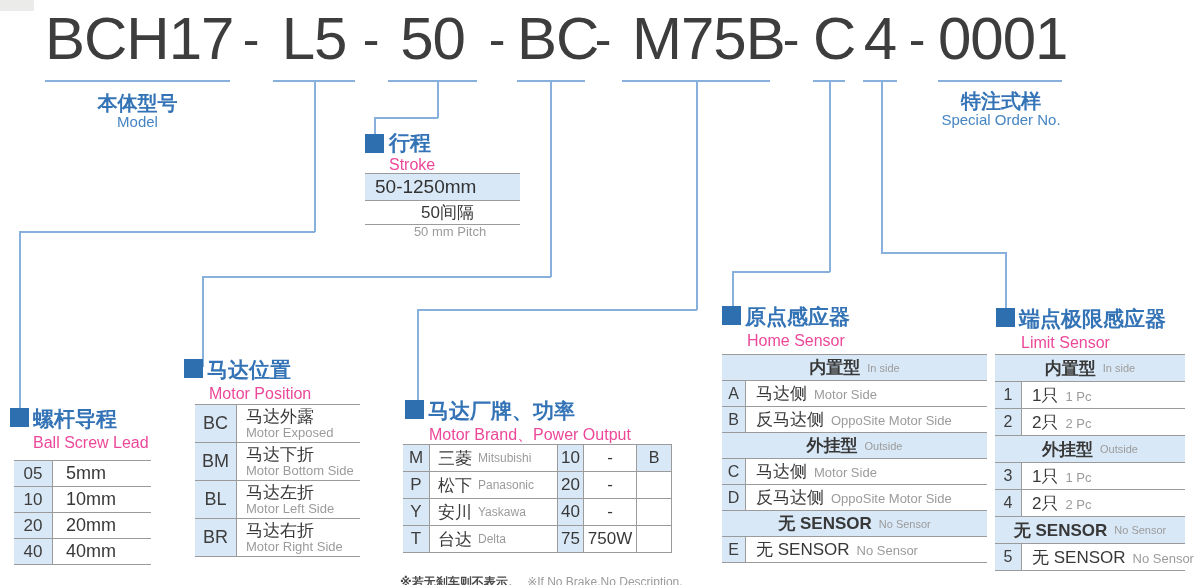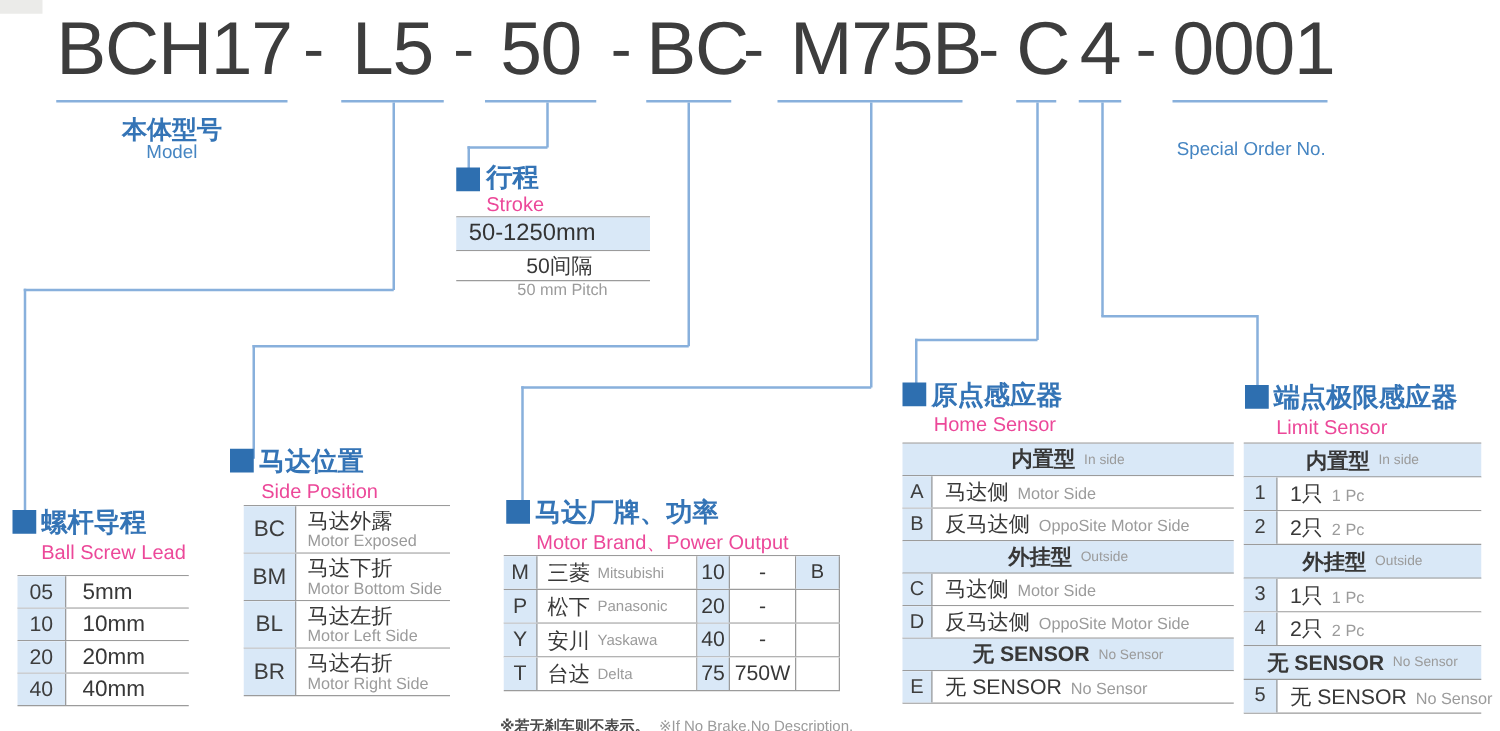--- a/index.html
+++ b/index.html
@@ -102,20 +102,21 @@
   <div class="ul" style="left:273px;width:82px;"></div>
   <div class="ul" style="left:388px;width:89px;"></div>
   <div class="ul" style="left:517px;width:68px;"></div>
   <div class="ul" style="left:622px;width:148px;"></div>
   <div class="ul" style="left:813px;width:32px;"></div>
   <div class="ul" style="left:863px;width:34px;"></div>
   <div class="ul" style="left:938px;width:124px;"></div>
 
   <div class="lbl-zh" style="left:45px;width:185px;top:90px;">本体型号</div>
   <div class="lbl-en" style="left:45px;width:185px;top:113px;">Model</div>
+  <div class="lbl-zh" style="left:920px;width:162px;top:88px;">特注式样</div>
   <div class="lbl-en" style="left:920px;width:162px;top:111px;">Special Order No.</div>
 
   <div class="ln" style="left:314px;top:82px;width:1.5px;height:150px;"></div>
   <div class="ln" style="left:19px;top:231px;width:296px;height:1.5px;"></div>
   <div class="ln" style="left:19px;top:231px;width:1.5px;height:180px;"></div>
 
   <div class="ln" style="left:437px;top:82px;width:1.5px;height:36px;"></div>
   <div class="ln" style="left:374px;top:117px;width:64px;height:1.5px;"></div>
   <div class="ln" style="left:374px;top:117px;width:1.5px;height:18px;"></div>
 
@@ -165,21 +166,21 @@
       <div class="bsl-val zh">20mm</div>
     </div>
     <div class="trow bsl-row">
       <div class="code bsl-code">40</div>
       <div class="bsl-val zh">40mm</div>
     </div>
   </div>
 
   <div class="sq" style="left:184px;top:359px;"></div>
   <div class="t-zh" style="left:207px;top:358px;">马达位置</div>
-  <div class="t-en" style="left:209px;top:385px;">Side Position</div>
+  <div class="t-en" style="left:209px;top:385px;">Motor Position</div>
   <div class="tbl mp-tbl">
     <div class="trow mp-row">
       <div class="code mp-code">BC</div>
       <div class="mp-desc">
         <div class="mp-zh">马达外露</div>
         <div class="mp-en">Motor Exposed</div>
       </div>
     </div>
     <div class="trow mp-row">
       <div class="code mp-code">BM</div>

